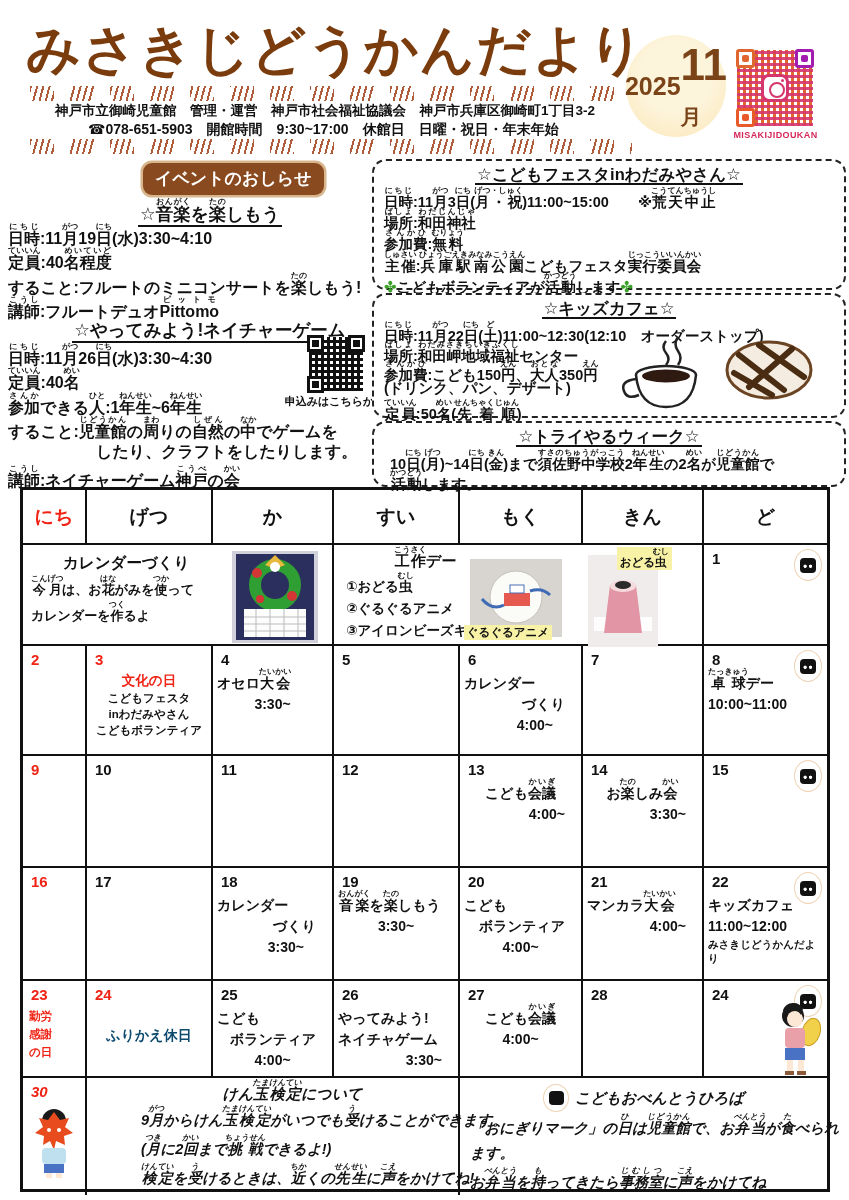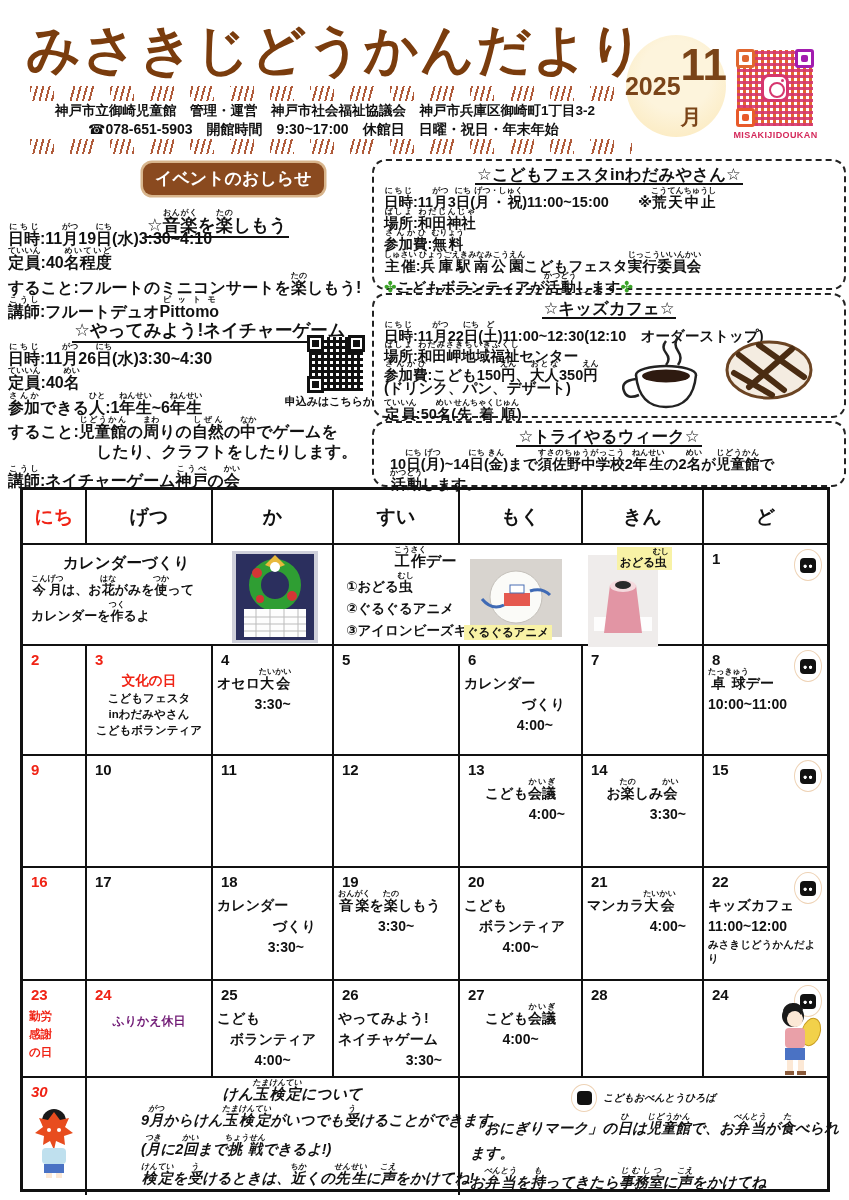--- a/index.html
+++ b/index.html
@@ -36,21 +36,21 @@
   .ig-center{position:absolute;left:24px;top:24px;width:28px;height:28px;background:#fff;border:3px solid #d6366e;border-radius:8px;box-sizing:border-box;}
   .ig-center i{position:absolute;left:5px;top:5px;width:12px;height:12px;border:2.5px solid #d6366e;border-radius:50%;}
   .ig-center s{position:absolute;right:2px;top:2px;width:3px;height:3px;border-radius:50%;background:#d6366e;}
   .ig-label{left:728px;top:130px;width:95px;text-align:center;font-size:9px;font-weight:bold;color:#d4285a;letter-spacing:.4px;}
 
   
   .badge{left:143px;top:163px;background:#8a4a1f;color:#fff;font-size:17px;font-weight:bold;
     padding:4px 12px 5px;border-radius:9px;box-shadow:0 0 0 2.5px #d8b58c;}
   .sec-title{width:420px;text-align:center;font-size:17.5px;font-weight:bold;}
   .sec-title .ul{border-bottom:2.5px solid #111;padding:0 2px 1px;}
-  .st1{left:0;top:208px;margin-left:7px;} .st2{left:0;top:318px;}
+  .st1{left:0;top:197px;} .st2{left:0;top:318px;}
   .sec-lines{left:8px;width:408px;font-size:16px;font-weight:bold;}
   .sl1{top:222px;} .sl2{top:342px;}
   .sec-lines .ln{white-space:nowrap;height:24.4px;line-height:24.4px;}
   .sec-lines .ln.indent{padding-left:88px;}
   .nature-qr{left:309px;top:337px;width:54px;height:54px;
     background:
       repeating-linear-gradient(0deg,#111 0 3px,transparent 3px 6px),
       repeating-linear-gradient(90deg,#111 0 3px,#fff 3px 6px);}
   .fq{position:absolute;width:11px;height:11px;border:3px solid #111;background:#fff;box-sizing:content-box;}
   .fq span{position:absolute;inset:2px;background:#111;}
@@ -99,24 +99,24 @@
   .w6b{grid-column:2/5;margin-left:40px;} .w6c{grid-column:5/8;}
   .w1a .tt{font-size:15.5px;font-weight:bold;padding:8px 0 0 40px;}
   .w1a .ll{font-size:13px;font-weight:bold;padding:4px 0 0 8px;line-height:20px;}
   .photo{position:absolute;}
   .w1b .tt{font-size:15px;font-weight:bold;padding:6px 0 0 60px;}
   .w1b .li{font-size:13.5px;font-weight:bold;padding:2px 0 0 12px;line-height:20px;}
   .plabel{position:absolute;background:#f8f2a6;font-size:11.5px;font-weight:bold;padding:0 3px;white-space:nowrap;z-index:3;}
   .holiday{font-size:13.5px;text-align:center;font-weight:bold;margin-top:26px;}
   .subline{font-size:11.5px;font-weight:bold;text-align:center;line-height:16px;}
   .v23{position:absolute;top:26px;left:6px;font-size:11.5px;font-weight:bold;color:#f02315;line-height:18px;}
-  .hol24{margin-top:32px;text-align:center;font-size:12px;font-weight:bold;color:#701a75;}
+  .hol24{margin-top:46px;text-align:center;font-size:14px;font-weight:bold;color:#0c4a6e;}
   .kendama .tt{text-align:center;font-size:15px;font-weight:bold;padding-top:6px;}
   .kendama .kl{font-size:14.5px;font-weight:bold;padding-left:14px;line-height:26px;white-space:nowrap;}
-  .bento .tt{display:flex;align-items:center;justify-content:center;gap:6px;font-size:10px;font-weight:bold;padding-top:6px;}
+  .bento .tt{display:flex;align-items:center;justify-content:center;gap:6px;font-size:15px;font-weight:bold;padding-top:6px;}
   .bento .kl{font-size:14.5px;font-weight:bold;padding-left:10px;line-height:25px;white-space:nowrap;}
   .oni-inline{width:24px;height:26px;border:1.5px solid #eed3b6;border-radius:50%;display:inline-flex;align-items:center;justify-content:center;}
   .oni-inline i{width:15px;height:14px;border-radius:4px;background:#111;}
   .girl-svg{position:absolute;right:2px;bottom:0;}
   .maple-svg{position:absolute;left:6px;top:30px;}
 </style>
 </head>
 <body>
 
 <div class="page">

